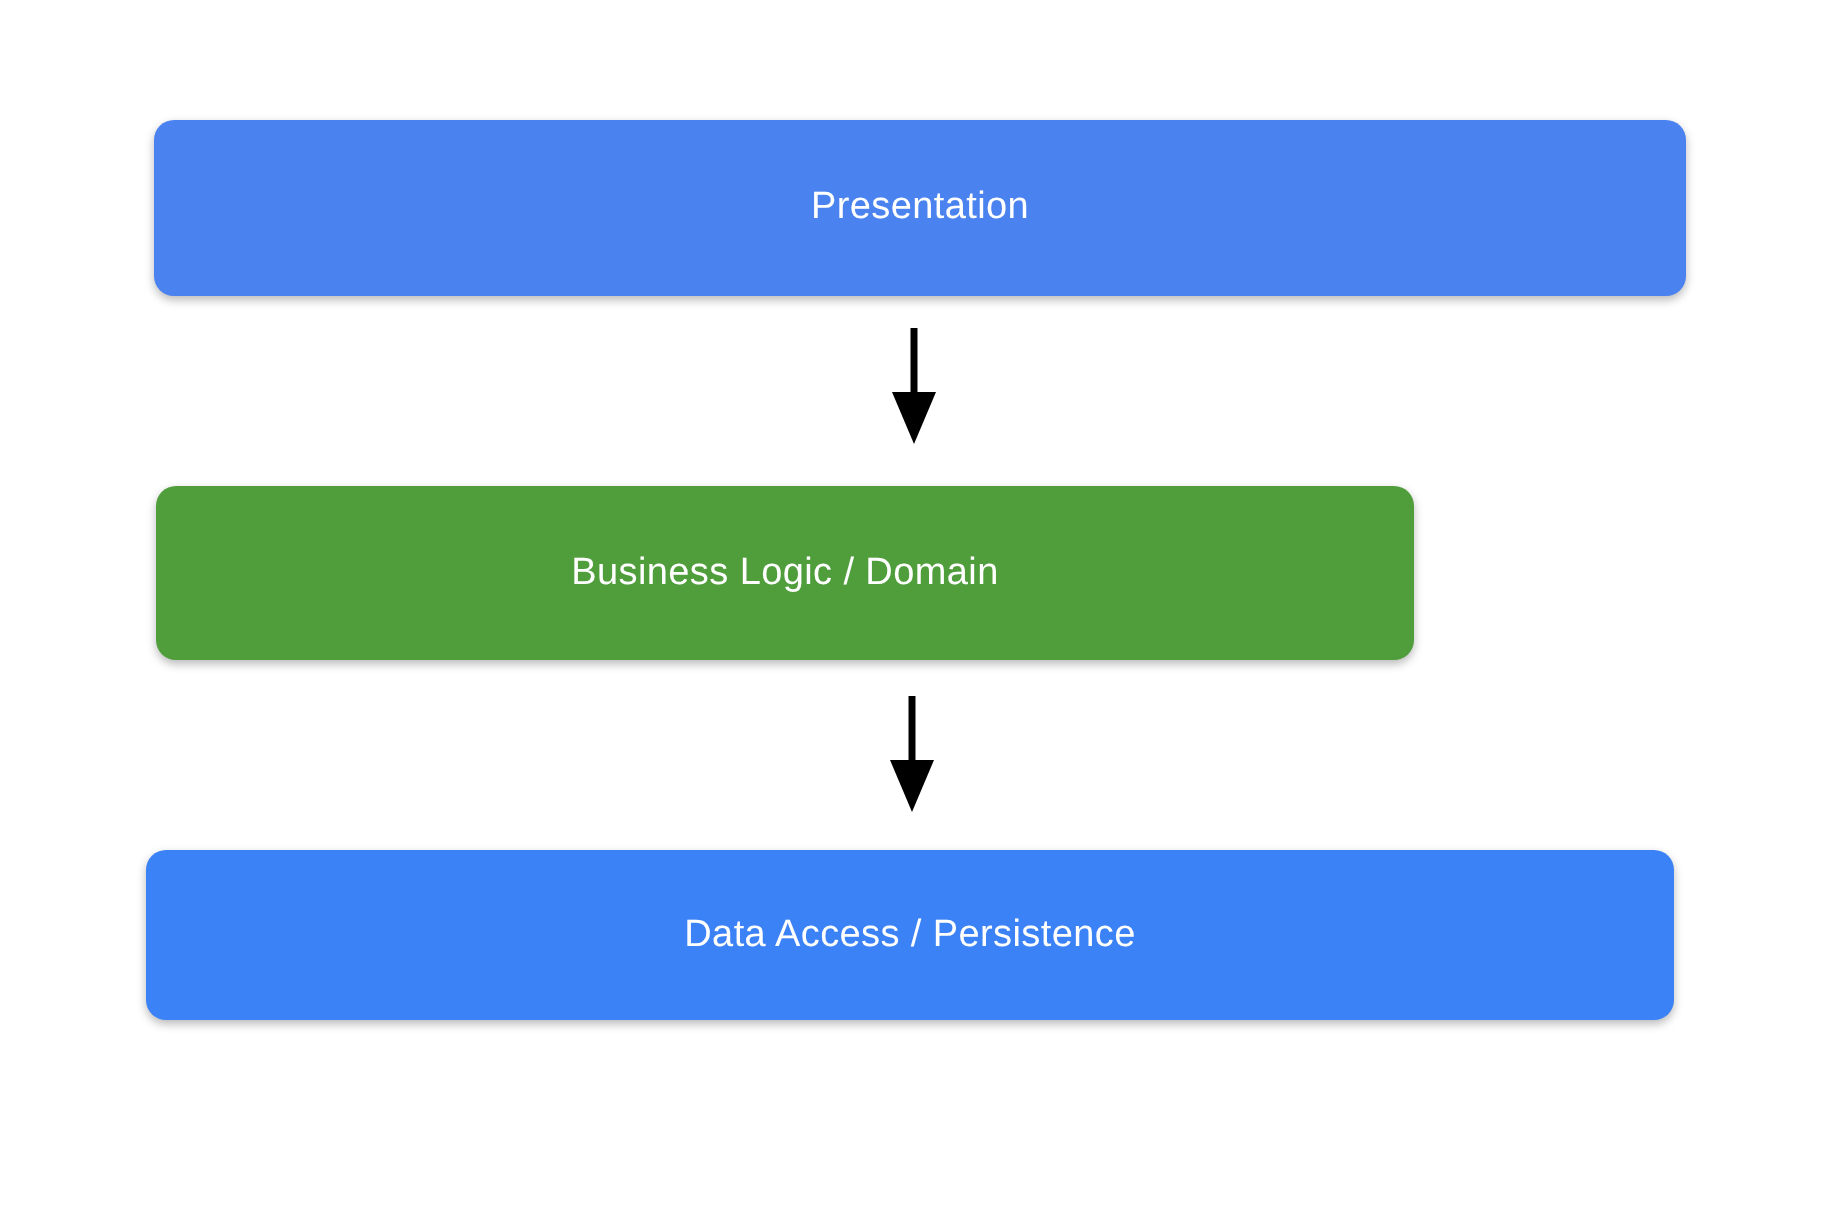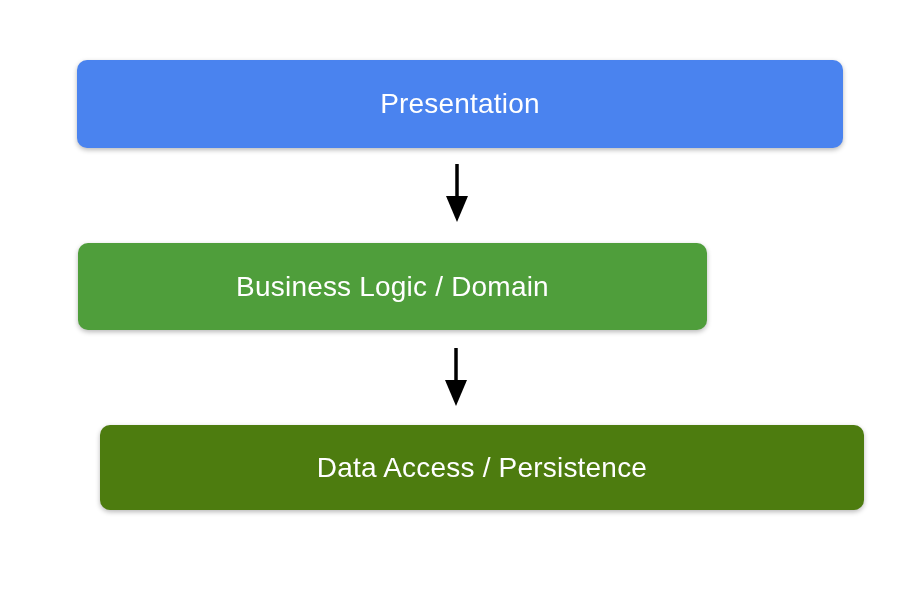--- a/index.html
+++ b/index.html
@@ -17,21 +17,21 @@
   .layer-box {
     position: absolute;
     border-radius: 10px;
     display: flex;
     align-items: center;
     justify-content: center;
     box-shadow: 0 2px 5px rgba(0,0,0,0.28);
   }
   .layer-label {
     color: #ffffff;
-    font-size: 28px;
+    font-size: 19px;
     font-weight: 400;
     letter-spacing: 0.2px;
     white-space: nowrap;
   }
   #box-presentation { left: 77px; top: 60px;  width: 766px; height: 88px; }
   #box-business     { left: 78px; top: 243px; width: 629px; height: 87px; }
   #box-data         { left: 73px; top: 425px; width: 764px; height: 85px; }
   .arrow {
     position: absolute;
     width: 24px;
@@ -54,15 +54,15 @@
 
 <div class="layer-box" id="box-business" style="background-color: rgb(79, 158, 59);">
   <span class="layer-label">Business Logic / Domain</span>
 </div>
 
 <svg class="arrow" id="arrow-2" viewBox="0 0 24 58">
   <line x1="12" y1="0" x2="12" y2="34" stroke="#000000" stroke-width="3.5"></line>
   <polygon points="1,32 23,32 12,58" fill="#000000"></polygon>
 </svg>
 
-<div class="layer-box" id="box-data" style="background-color: #4d7c0f; margin-left: 27px;">
+<div class="layer-box" id="box-data" style="background-color: #3b82f6;">
   <span class="layer-label">Data Access / Persistence</span>
 </div>
 
 </body></html>

